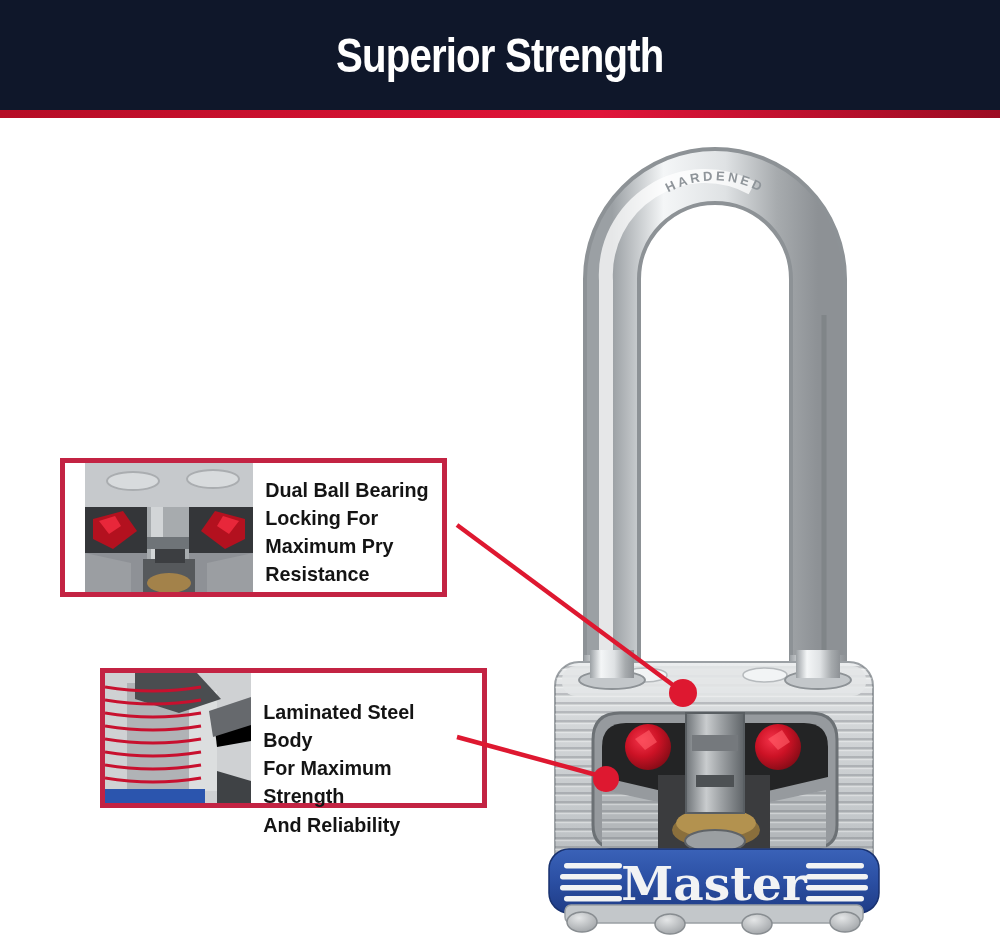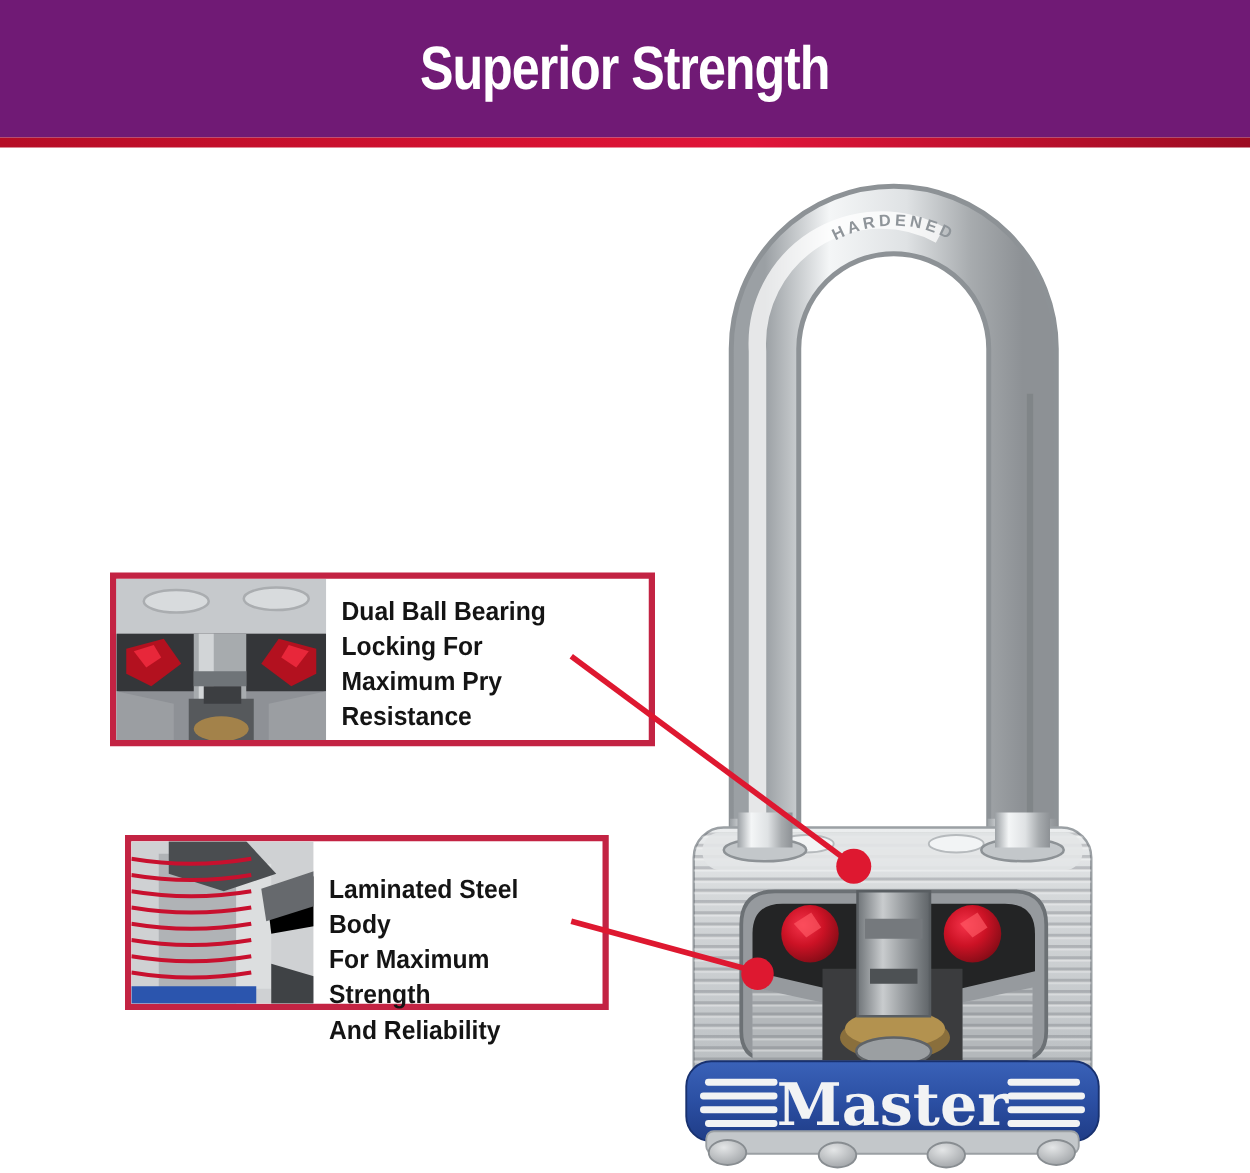--- a/index.html
+++ b/index.html
@@ -2,31 +2,31 @@
 <html><head>
 <meta charset="utf-8">
 <style>
   * { margin:0; padding:0; box-sizing:border-box; }
   html,body { width:1000px; height:938px; background:#fff; overflow:hidden;
               font-family:"Liberation Sans", sans-serif; }
   #stage { position:relative; width:1000px; height:938px; background:#ffffff; }
 
   
   .banner { position:absolute; left:0; top:0; width:1000px; height:110px;
-            background:#701a75; display:flex; align-items:center; justify-content:center; }
+            background:#0f172a; display:flex; align-items:center; justify-content:center; }
   .banner-title { color:#ffffff; font-size:49px; font-weight:700; letter-spacing:-1px;
                   transform:scaleX(0.82); transform-origin:center;
                   font-family:"Liberation Sans", sans-serif; }
   .accent-stripe { position:absolute; left:0; top:110px; width:1000px; height:8px;
                    background:linear-gradient(to right,#b50d26 0%, #d81233 45%, #e0153a 60%, #9c0c22 100%); }
 
   
   .callout { position:absolute; border:5px solid #c32343; background:#ffffff;
              display:flex; z-index:20; }
-  #callout-1 { left:88px; top:458px; width:436px; height:139px; }
+  #callout-1 { left:60px; top:458px; width:387px; height:139px;padding-left:20px; }
   #callout-2 { left:72px; top:668px; width:387px; height:140px;margin-left:28px; }
   .callout-photo { flex:0 0 auto; height:100%; overflow:hidden; position:relative; }
   #callout-1 .callout-photo { width:168px; }
   #callout-2 .callout-photo { width:146px; }
   .callout-photo svg { display:block; width:100%; height:100%; }
   .callout-text { color:#141414; font-weight:700; font-size:21px; line-height:1.34;
                   white-space:pre-line; transform:scaleX(0.94); transform-origin:left top; }
   #callout-1 .callout-text { padding:13px 0 0 13px; }
   #callout-2 .callout-text { padding:25px 0 0 13px; }
 

